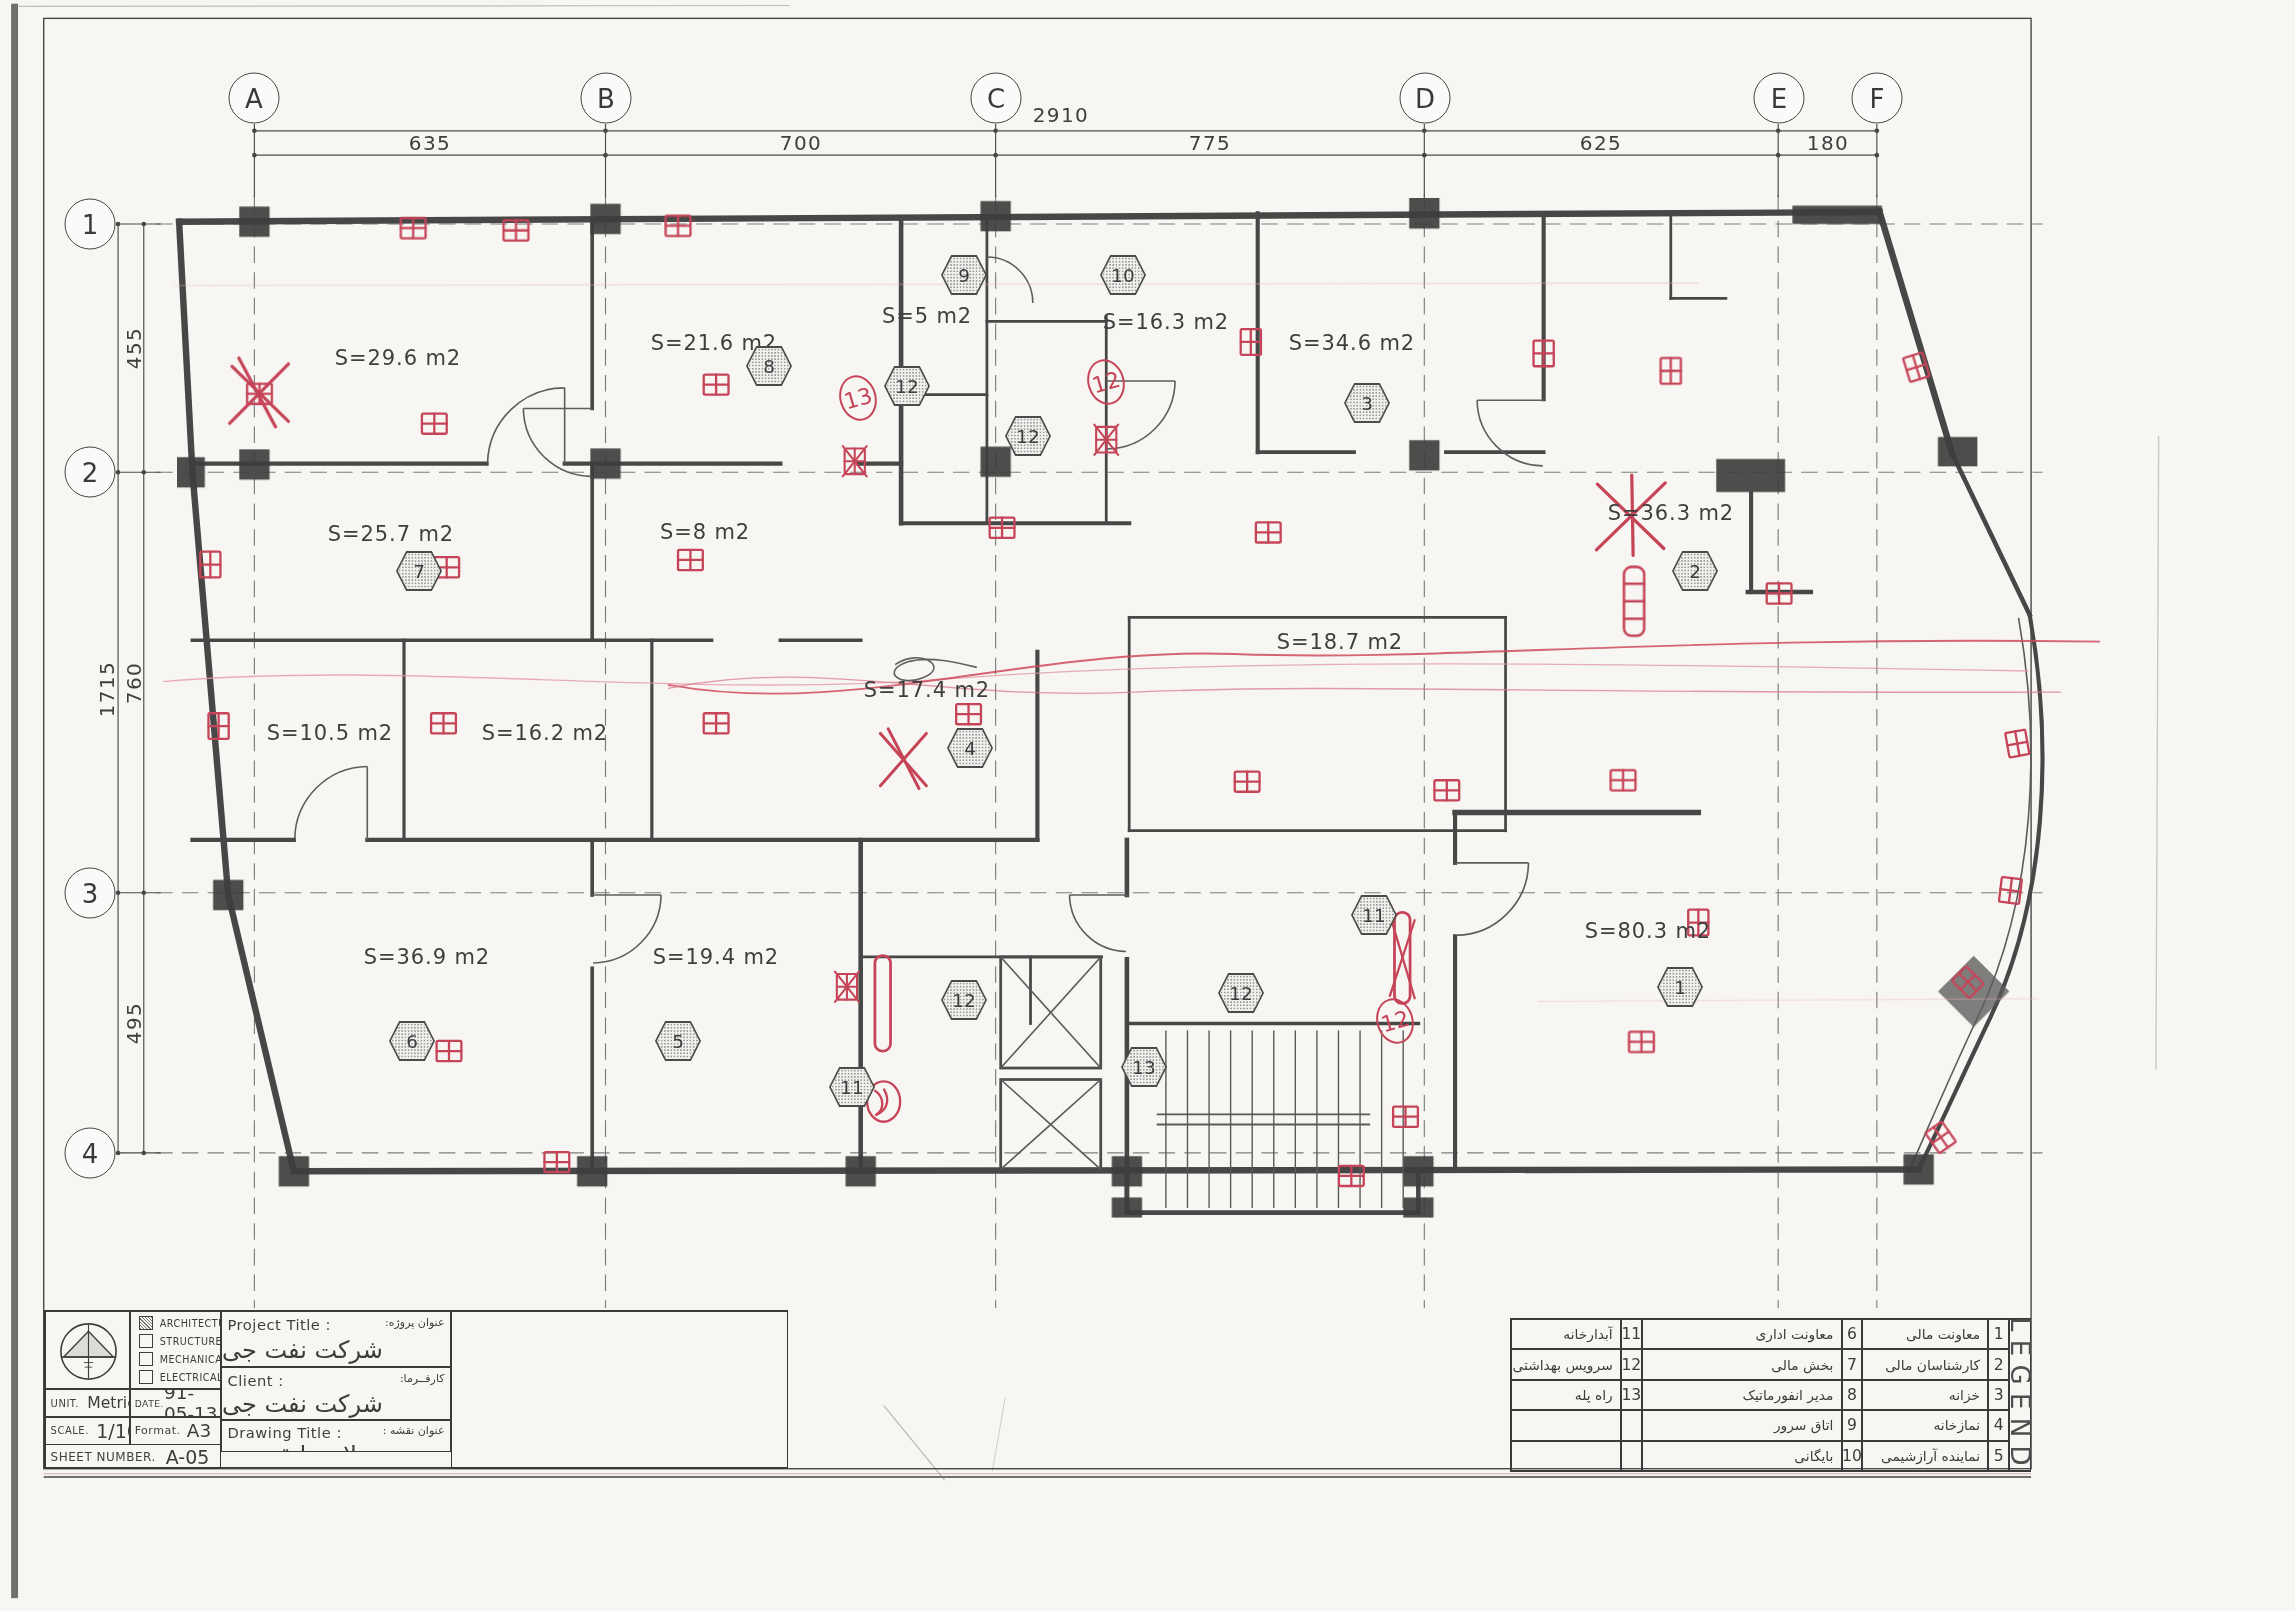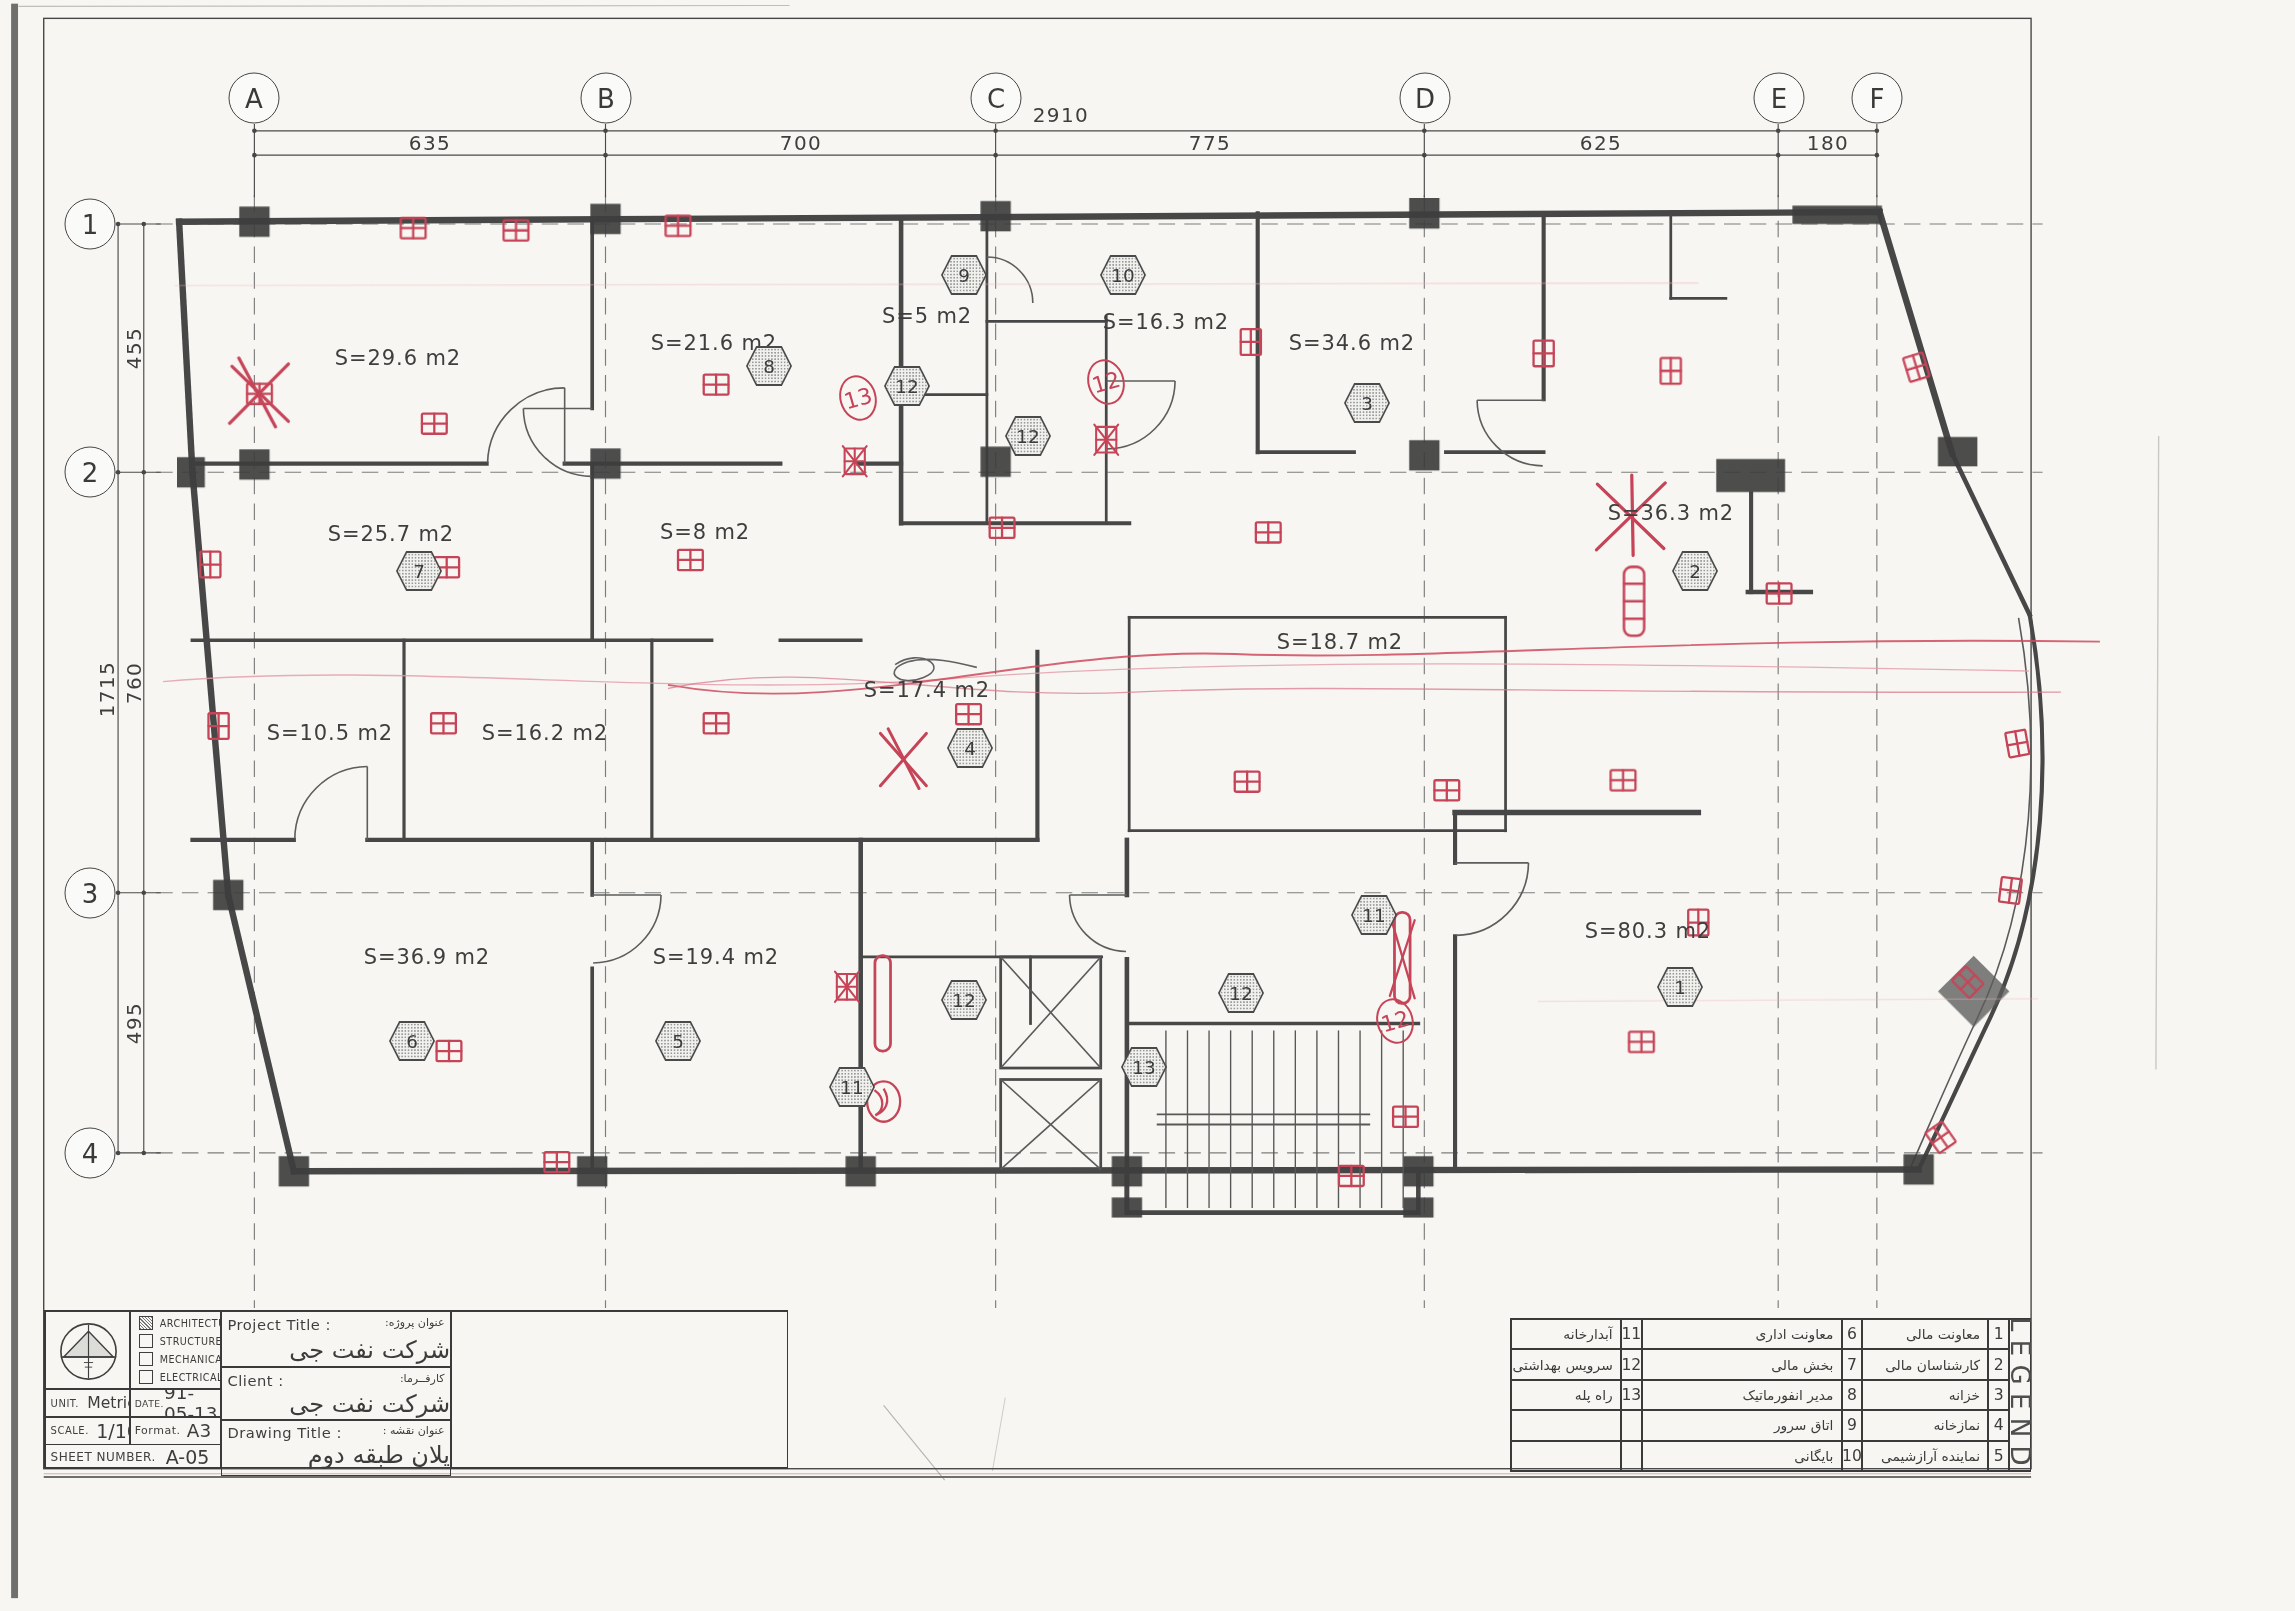--- a/index.html
+++ b/index.html
@@ -34,21 +34,21 @@
          transform:translate(-50%,-50%) rotate(-16deg);background:transparent}
   
   #title-block{position:absolute;left:44px;top:1310px;width:744px;height:158px;border:1.4px solid #383838;box-sizing:border-box}
   .tcell{position:absolute;border:0.7px solid #3a3a3a;box-sizing:border-box;overflow:hidden}
   .tlab{font-size:12px;letter-spacing:0.5px;color:#3f3f3f}
   .cbrow{display:flex;align-items:center;gap:6.4px;margin:4.1px 0 0 8.3px}
   .cb{width:12px;height:12px;border:1.4px solid #3f3f3f;flex:0 0 auto}
   .cb.checked{background:repeating-linear-gradient(45deg,#777 0 0.9px,transparent 0.9px 2.3px)}
   .cbl{font-size:9.6px;letter-spacing:0.5px}
   .fa{direction:rtl;font-size:11px}
-  .faval{direction:rtl;font-size:24px;text-align:right}
+  .faval{direction:rtl;font-size:24px;text-align:left}
   
   #legend{position:absolute;left:1510px;top:1318px;width:521px;height:154px;
           border:1.4px solid #383838;box-sizing:border-box;display:grid;
           grid-template-columns:110px 20.7px 200px 20.7px 126px 20.7px 21.6px;
           grid-template-rows:repeat(5,1fr)}
   .lg-cell{border:0.6px solid #3a3a3a;display:flex;align-items:center;box-sizing:border-box}
   .lg-name{direction:rtl;justify-content:flex-start;padding:0 7.3px;font-size:13.8px;white-space:nowrap}
   .lg-no{justify-content:center;font-size:15.6px}
   #legend-title{grid-column:7;grid-row:1/6;display:flex;align-items:center;justify-content:center;
           border:0.6px solid #3a3a3a;writing-mode:vertical-rl;font-size:26px;letter-spacing:8.3px;color:#4e4e4e}
@@ -570,21 +570,21 @@
     <span class="fa abs" style="right:5.5px;top:3.7px">عنوان پروژه:</span>
     <div class="faval abs" style="left:0;right:0;top:24px">شرکت نفت جی</div>
   </div>
 
   <div class="tcell" style="left:176px;top:56px;width:230px;height:53px">
     <span class="tlab abs" style="left:5.5px;top:3.7px;font-size:14.7px">Client :</span>
     <span class="fa abs" style="right:5.5px;top:3.7px">کارفــرما:</span>
     <div class="faval abs" style="left:0;right:0;top:22px">شرکت نفت جی</div>
   </div>
 
-  <div class="tcell" style="left:176px;top:109px;width:230px;height:56px">
+  <div class="tcell" style="left:176px;top:109px;width:230px;height:32px">
     <span class="tlab abs" style="left:5.5px;top:2.8px;font-size:14.7px">Drawing Title :</span>
     <span class="fa abs" style="right:5.5px;top:2.8px">عنوان نقشه :</span>
     <div class="faval abs" style="left:0;right:0;top:20px">پلان طبقه دوم</div>
   </div>
 
   <div class="tcell" style="left:406px;top:0;width:337px;height:158px"></div>
 </div>
 
 <div id="legend">
   <div id="legend-title">LEGEND</div>

